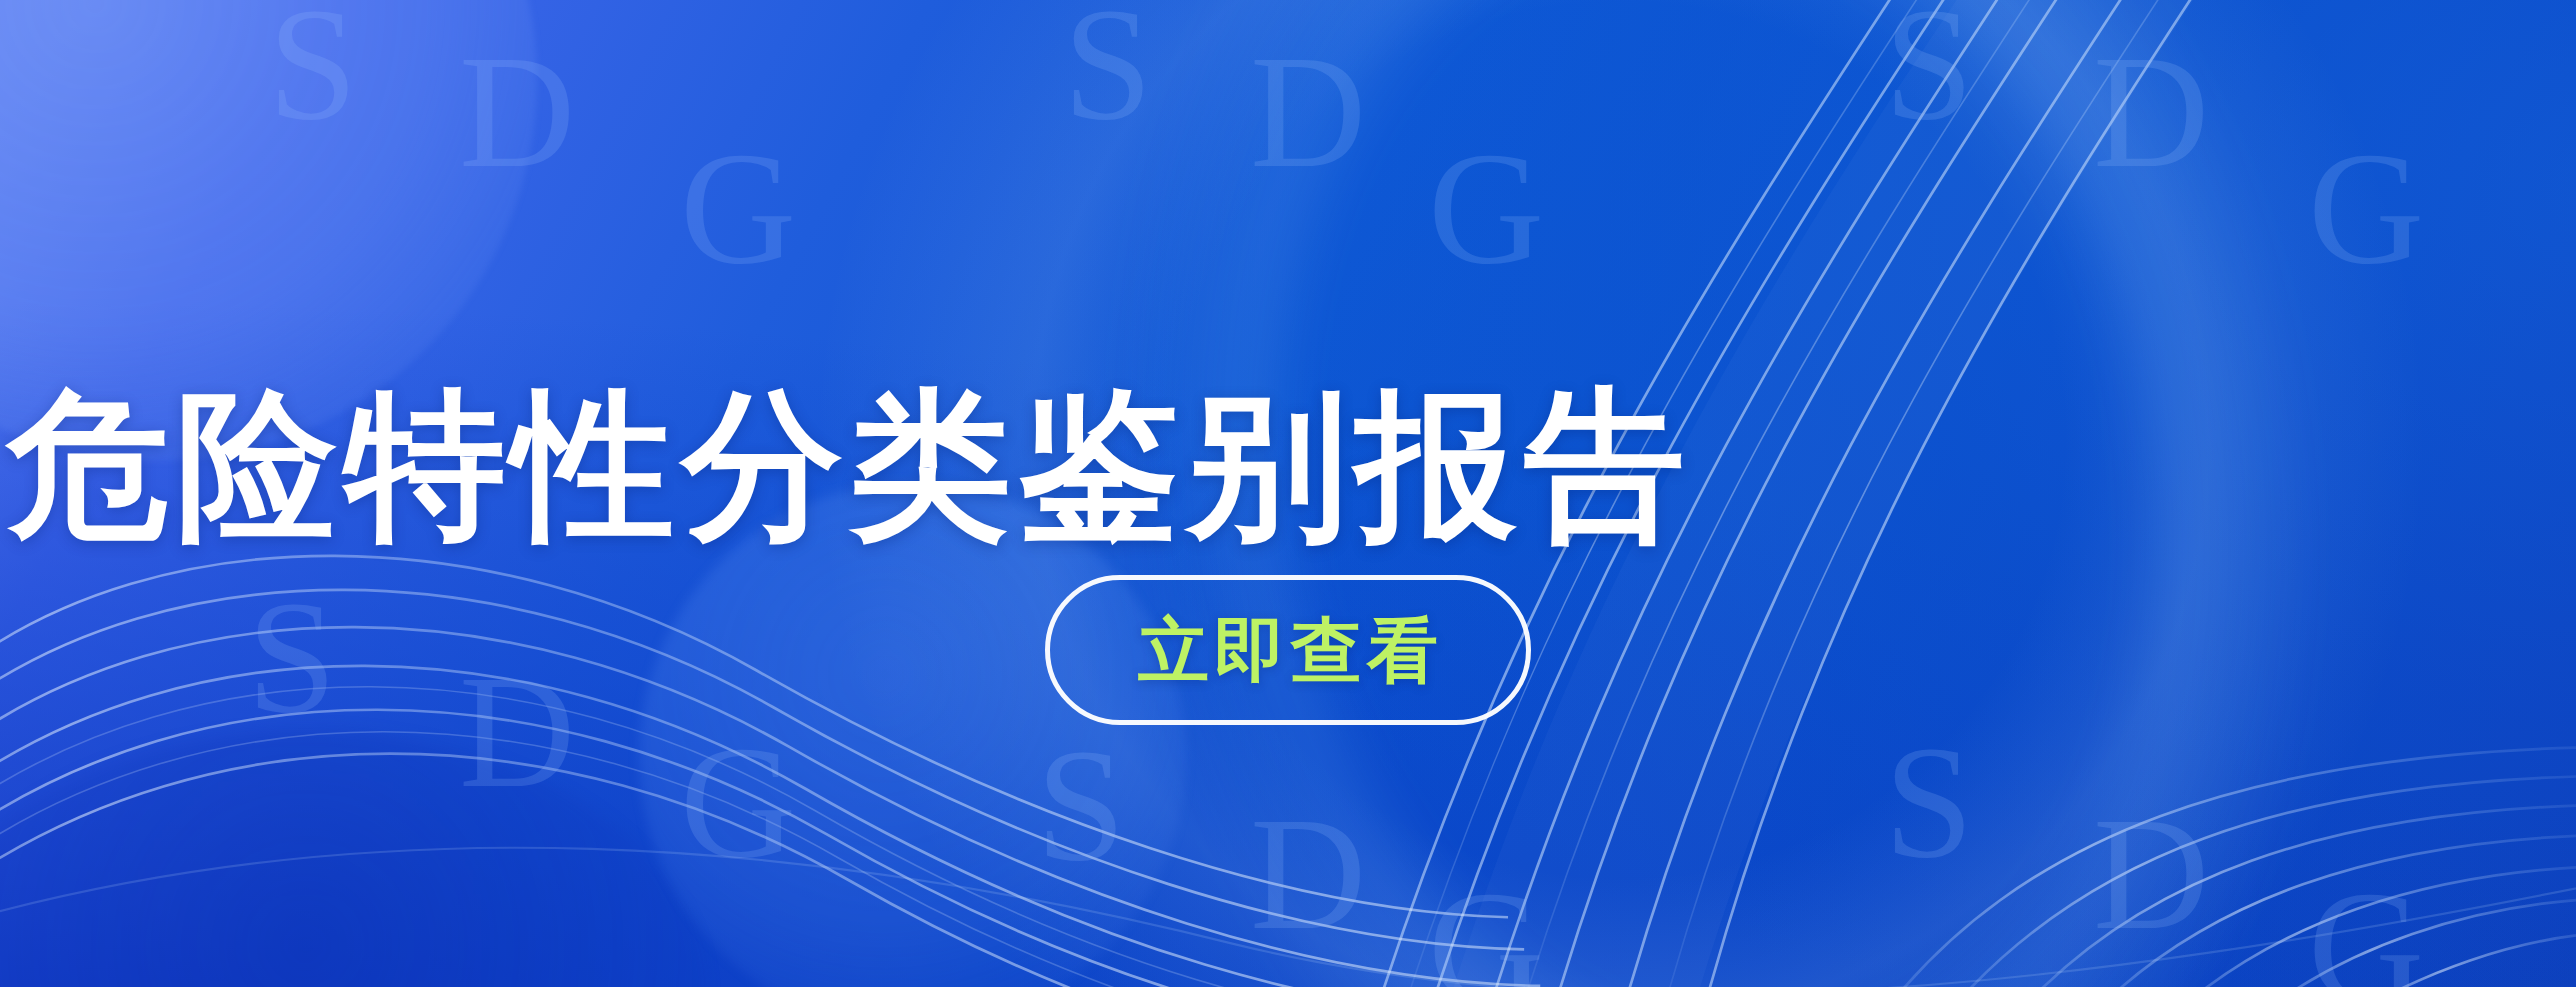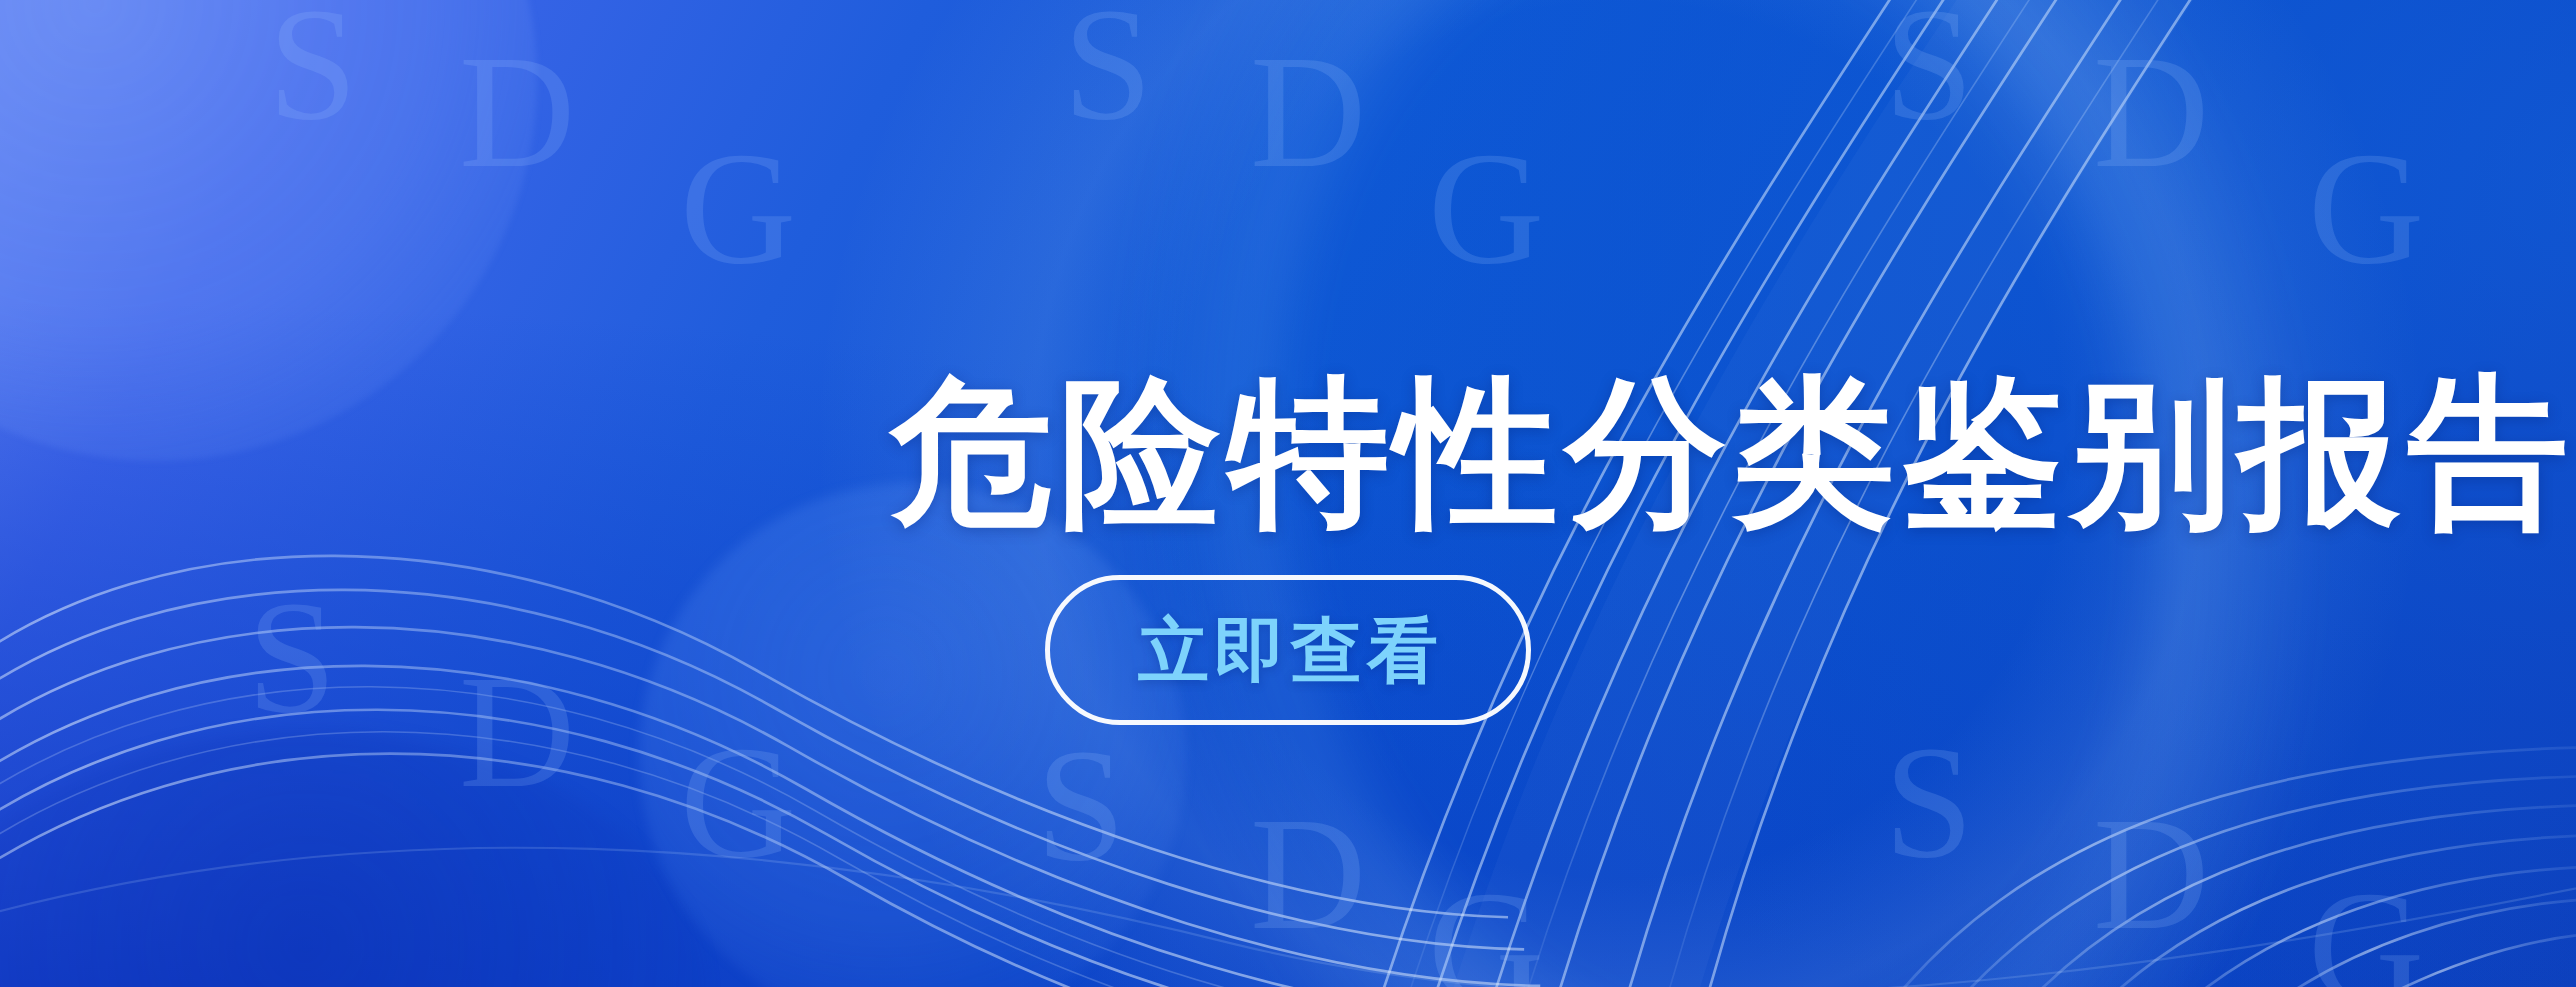--- a/index.html
+++ b/index.html
@@ -144,23 +144,23 @@
     display: flex;
     flex-direction: column;
     align-items: center;
   }
 
   .headline {
     position: absolute;
     left: 0;
     right: 0;
     top: 267px;
-    text-align: right;
+    text-align: left;
     color: #ffffff;
-    font-family: Liberation Mono, monospace;
+    font-family: Liberation Sans, sans-serif;
     font-weight: 700;
     font-size: 161px;
     letter-spacing: 7.5px;
     line-height: 1.12;
     text-indent: 7.5px;
     text-shadow: 0 3.2px 14px rgba(4,30,110,0.30);
   }
 
   .cta-wrap {
     position: absolute;
@@ -171,21 +171,21 @@
     justify-content: center;
   }
 
   .cta-button {
     box-sizing: border-box;
     width: 486px;
     height: 150px;
     border: 5.4px solid rgba(255,255,255,0.96);
     border-radius: 81px;
     background: transparent;
-    color: #7dd3fc;
+    color: #bef264;
     font-family: "Liberation Sans", "DejaVu Sans", sans-serif;
     font-weight: 700;
     font-size: 71px;
     letter-spacing: 5.4px;
     text-indent: 5.4px;
     line-height: 140px;
     text-align: center;
     cursor: pointer;
     text-shadow: 0 2.1px 9.7px rgba(4,30,110,0.28);
   }

